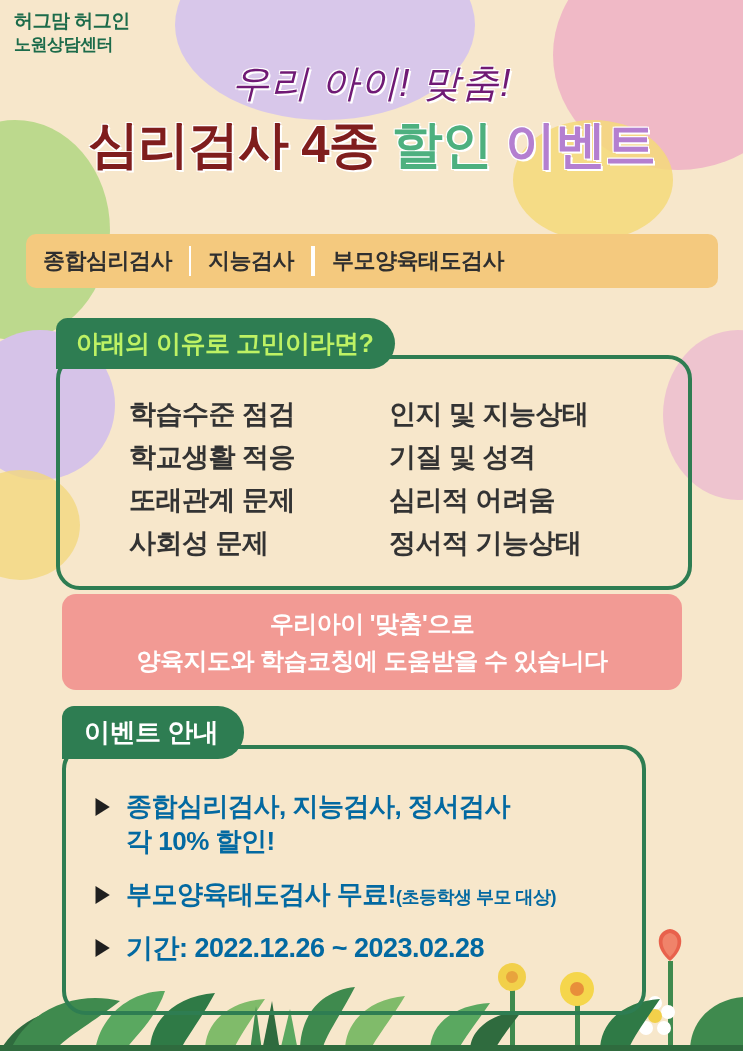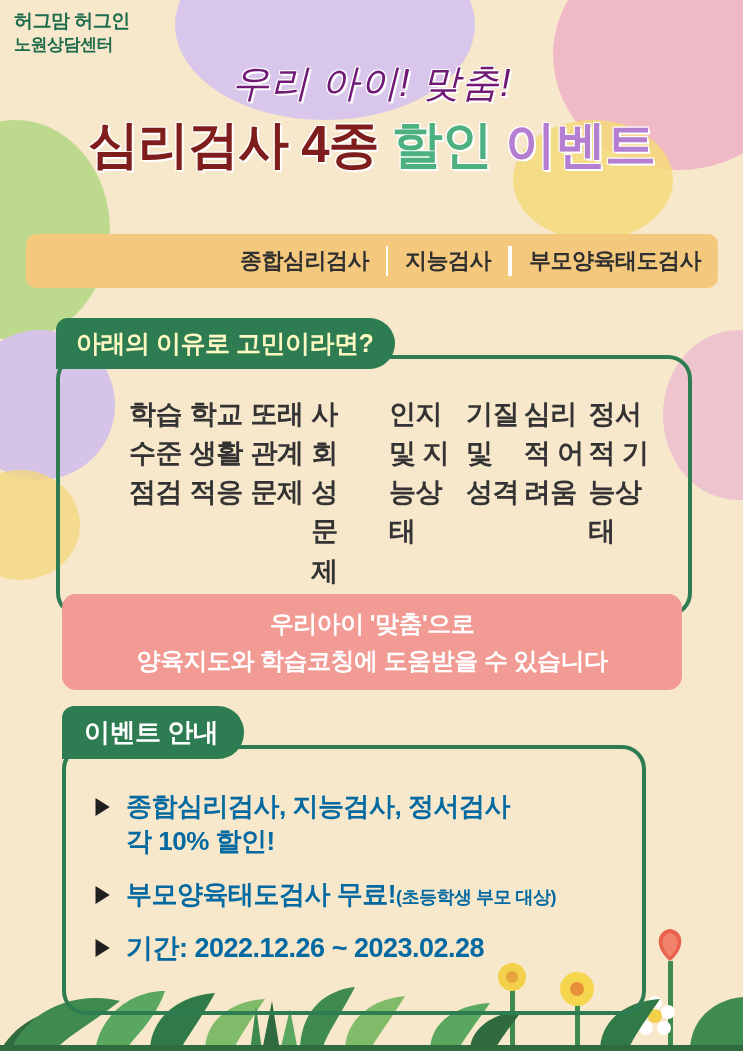--- a/index.html
+++ b/index.html
@@ -118,21 +118,21 @@
   .tests-bar {
     position: absolute;
     top: 234px;
     left: 26px;
     width: 692px;
     height: 54px;
     background: #f4c97e;
     border-radius: 10px;
     display: flex;
     align-items: center;
-    justify-content: flex-end;
+    justify-content: flex-start;
     z-index: 5;
   }
   .tests-bar .item {
     font-size: 22px;
     font-weight: bold;
     color: #2f2f2f;
     padding: 0 17px;
     letter-spacing: -0.5px;
   }
   .tests-bar .sep {
@@ -146,21 +146,21 @@
     position: absolute;
     top: 318px;
     left: 56px;
     width: 636px;
     z-index: 5;
   }
   .reasons-tab {
     position: relative;
     display: inline-block;
     background: #2e7d52;
-    color: #fef9c3;
+    color: #bef264;
     font-size: 25px;
     font-weight: bold;
     padding: 9px 22px 9px 20px;
     border-radius: 12px 26px 26px 0;
     letter-spacing: -0.5px;
     z-index: 2;
   }
   .reasons-body {
     margin-top: -14px;
     border: 4px solid #2e7d52;
@@ -169,21 +169,21 @@
     box-sizing: border-box;
     min-height: 212px;
   }
   .reasons-grid {
     display: flex;
     justify-content: center;
     gap: 30px;
   }
   .reasons-col {
     display: flex;
-    flex-direction: row;
+    flex-direction: column;
     gap: 4px;
   }
   .reasons-col .r {
     font-size: 27px;
     font-weight: bold;
     color: #333333;
     letter-spacing: -0.5px;
     line-height: 1.45;
   }
   .reasons-col.left { width: 230px; text-align: left; padding-left: 40px; }

